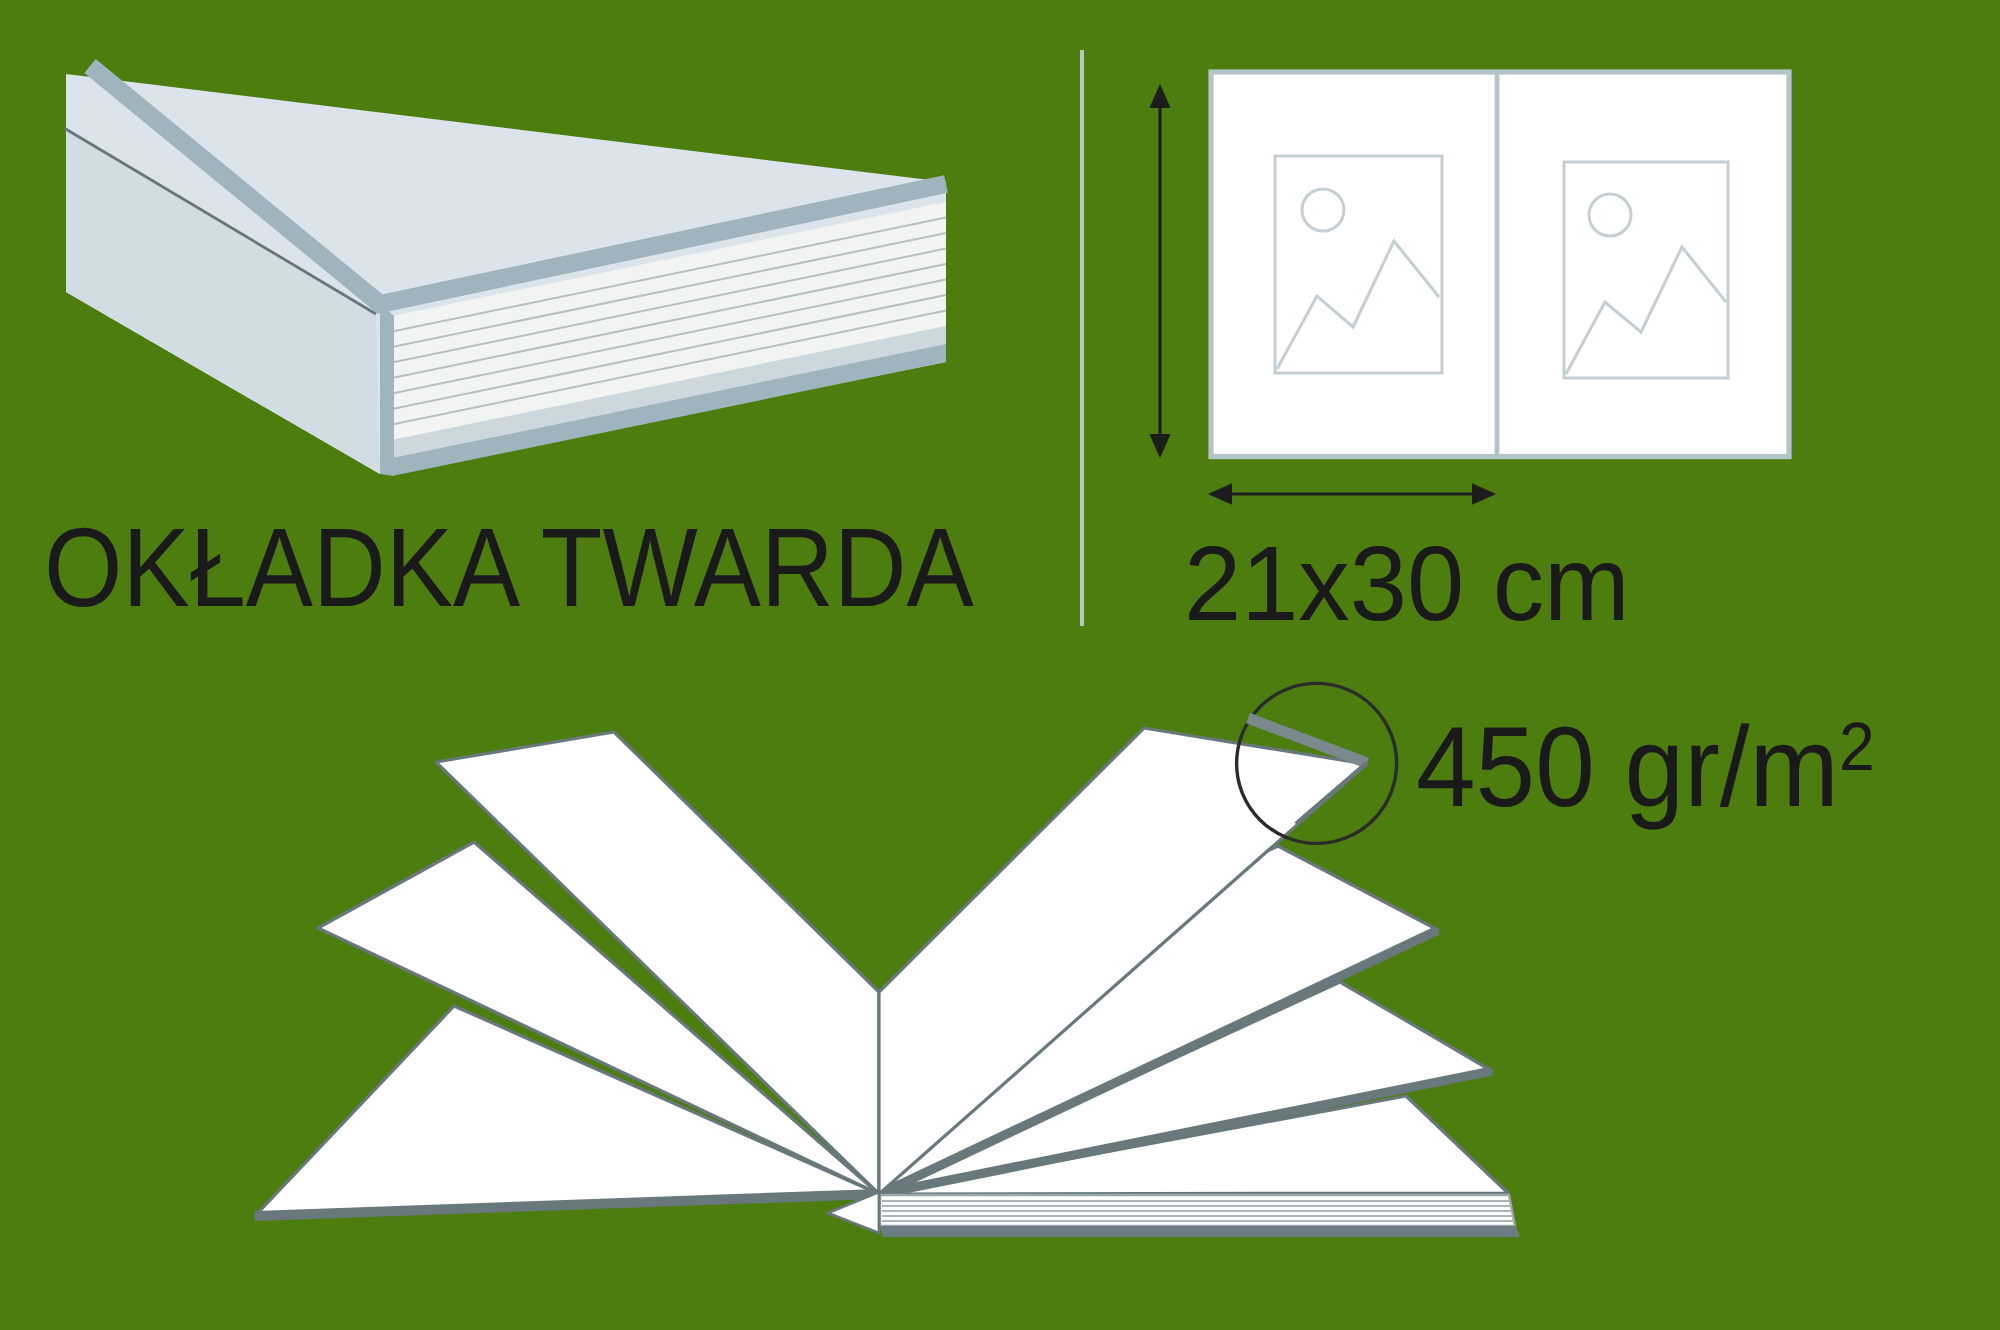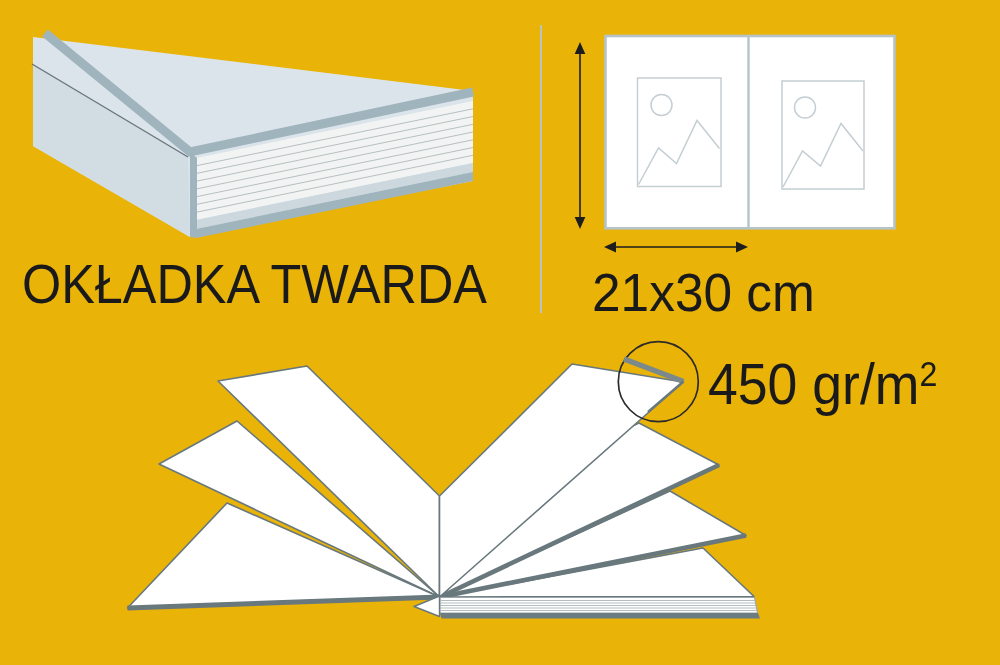--- a/index.html
+++ b/index.html
@@ -1,19 +1,19 @@
 <!DOCTYPE html>
 <html><head>
 <meta charset="utf-8">
 <style>
   html,body{margin:0;padding:0;background:#ffffff;}
   .canvas{
     position:relative;
     width:1000px;height:665px;
-    background:#eab308;
+    background:#4d7c0f;
     overflow:hidden;
     font-family:"Liberation Sans", sans-serif;
     color:#1a1a1a;
   }
   .canvas svg{position:absolute;left:0;top:0;}
   .label{
     position:absolute;
     line-height:1;
     white-space:nowrap;
     color:#1a1a1a;

